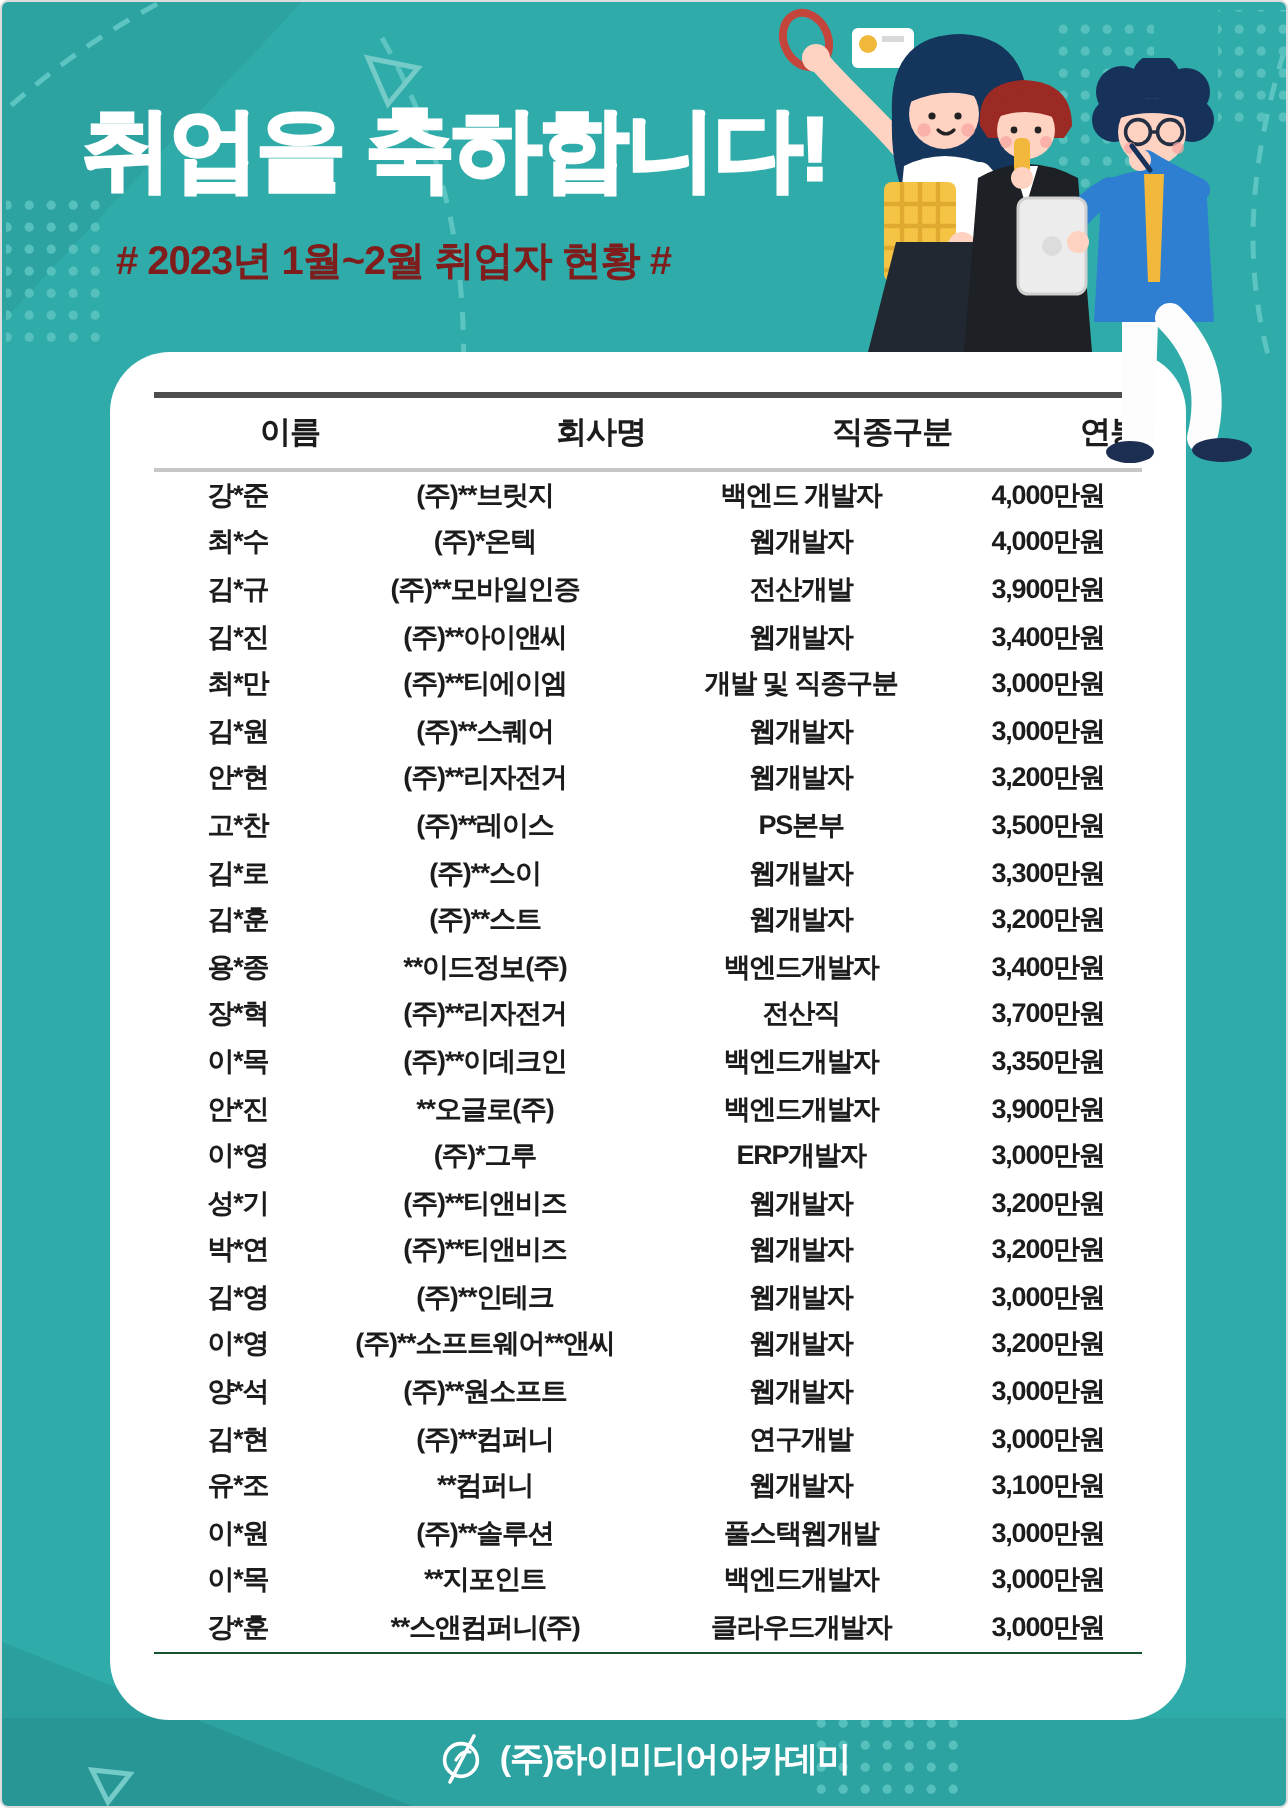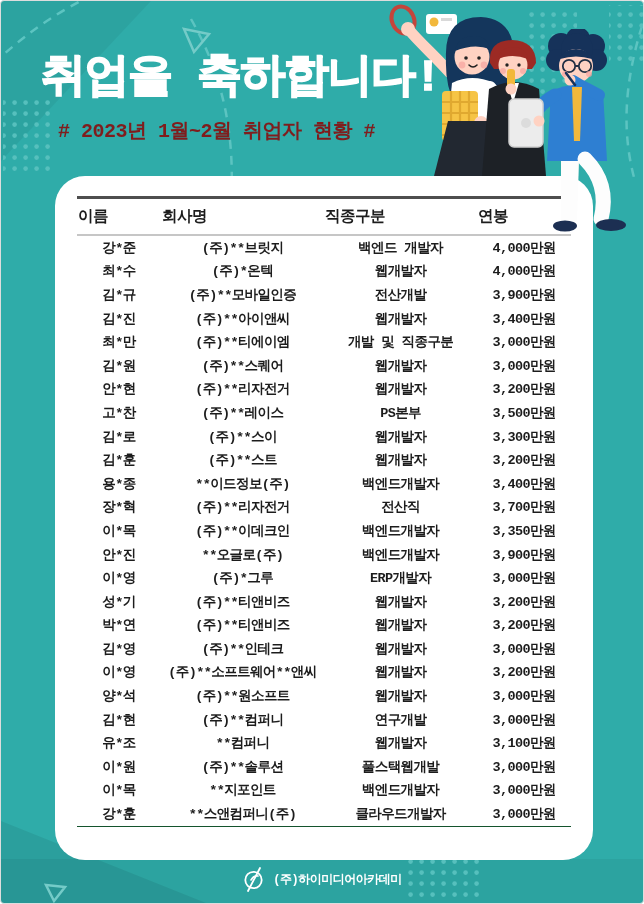--- a/index.html
+++ b/index.html
@@ -1,19 +1,19 @@
 <!DOCTYPE html>
 <html><head>
 <meta charset="utf-8">
 <style>
   html,body{margin:0;padding:0;background:#fff;}
   .poster{
     position:relative;width:644px;height:904px;box-sizing:border-box;
     background:#2FACA9;overflow:hidden;border:1px solid #ddd;border-radius:4px;
-    font-family:Liberation Mono, monospace;
+    font-family:Liberation Sans, sans-serif;
   }
   .decor-layer{position:absolute;left:0;top:0;z-index:0;}
   .title{
     position:absolute;left:40px;top:44px;z-index:2;
     font-size:45px;font-weight:800;color:#fff;letter-spacing:-1.5px;
     -webkit-text-stroke:1.5px #fff;
   }
   .subtitle{
     position:absolute;left:57px;top:116px;z-index:2;
     font-size:20px;font-weight:800;color:#7f1d1d;letter-spacing:-0.5px;
@@ -26,33 +26,33 @@
   }
   .emp-table{
     position:absolute;left:22px;top:20px;width:494px;
     border-collapse:collapse;table-layout:fixed;
   }
   .emp-table col.c-name{width:17%}
   .emp-table col.c-company{width:33%}
   .emp-table col.c-job{width:31%}
   .emp-table col.c-salary{width:19%}
   .emp-table th{
-    height:33px;font-size:15.5px;font-weight:800;color:#1c1c1c;text-align:left;
+    height:33px;font-size:15.5px;font-weight:800;color:#1c1c1c;text-align:right;
     border-top:3px solid #4e4e4e;border-bottom:2px solid #c6c6c6;
     letter-spacing:-0.5px;
   }
   .emp-table td{
     height:23.6px;font-size:13.5px;font-weight:700;color:#1c1c1c;text-align:center;
     white-space:nowrap;overflow:hidden;letter-spacing:-0.6px;padding:0;
   }
   .emp-table tbody tr:last-child td{border-bottom:1px solid #14532d;}
   .footer{
     position:absolute;left:0;right:0;top:865px;z-index:2;
     display:flex;justify-content:center;align-items:center;gap:7px;
-    color:#fff;font-size:12px;font-weight:800;letter-spacing:-0.5px;
+    color:#fff;font-size:17px;font-weight:800;letter-spacing:-0.5px;
   }
   .footer .logo{flex:0 0 auto;display:block;}
 </style>
 </head>
 <body>
 
 <div class="poster">
 
   <svg class="decor-layer" width="644" height="904" viewBox="0 0 644 904">
     <defs>

